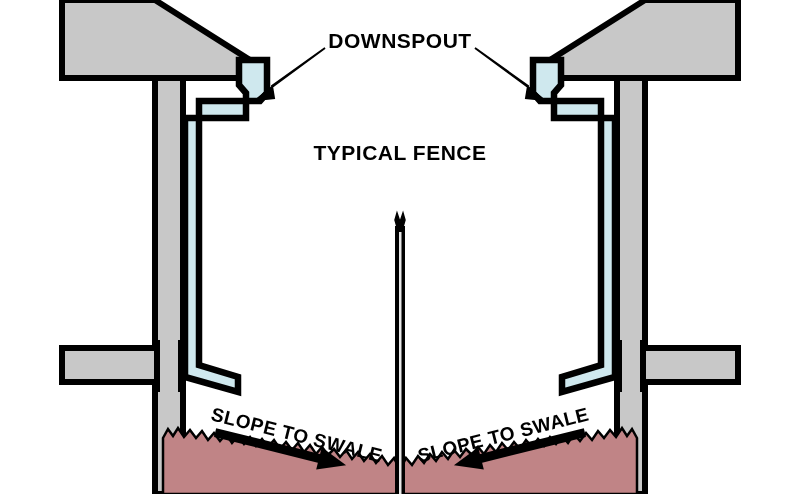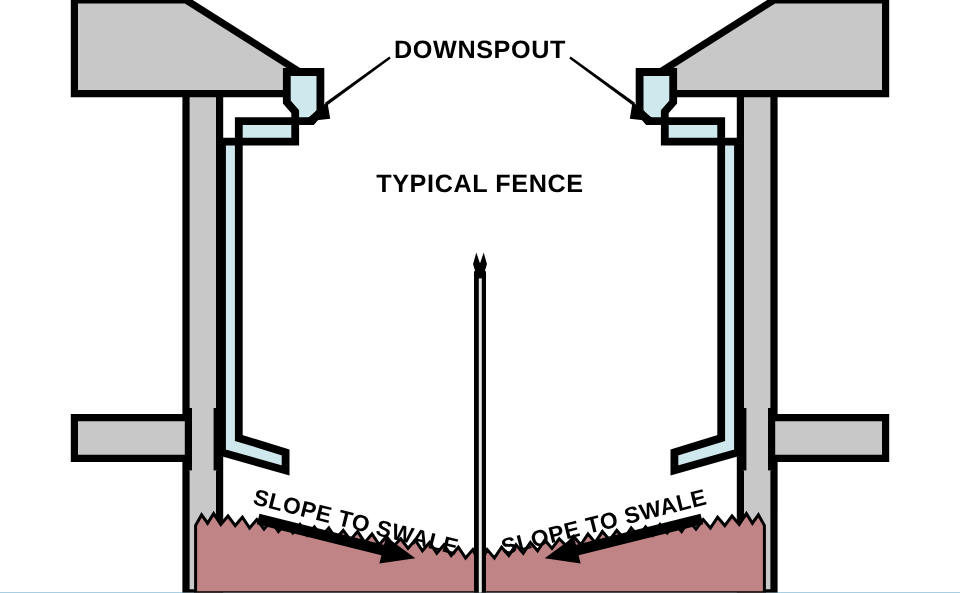--- a/index.html
+++ b/index.html
@@ -8,21 +8,21 @@
     padding: 0;
     background: #ffffff;
   }
   body {
     font-family: "Liberation Sans", sans-serif;
   }
   #diagram-root {
     position: relative;
     width: 800px;
     height: 494px;
-    background: #0369a1;
+    background: #fca5a5;
     overflow: hidden;
     text-align: right;
   }
   #diagram-svg {
     display: block;
     width: 800px;
     height: 494px;
   }
   .label-text {
     font-family: "Liberation Sans", sans-serif;

